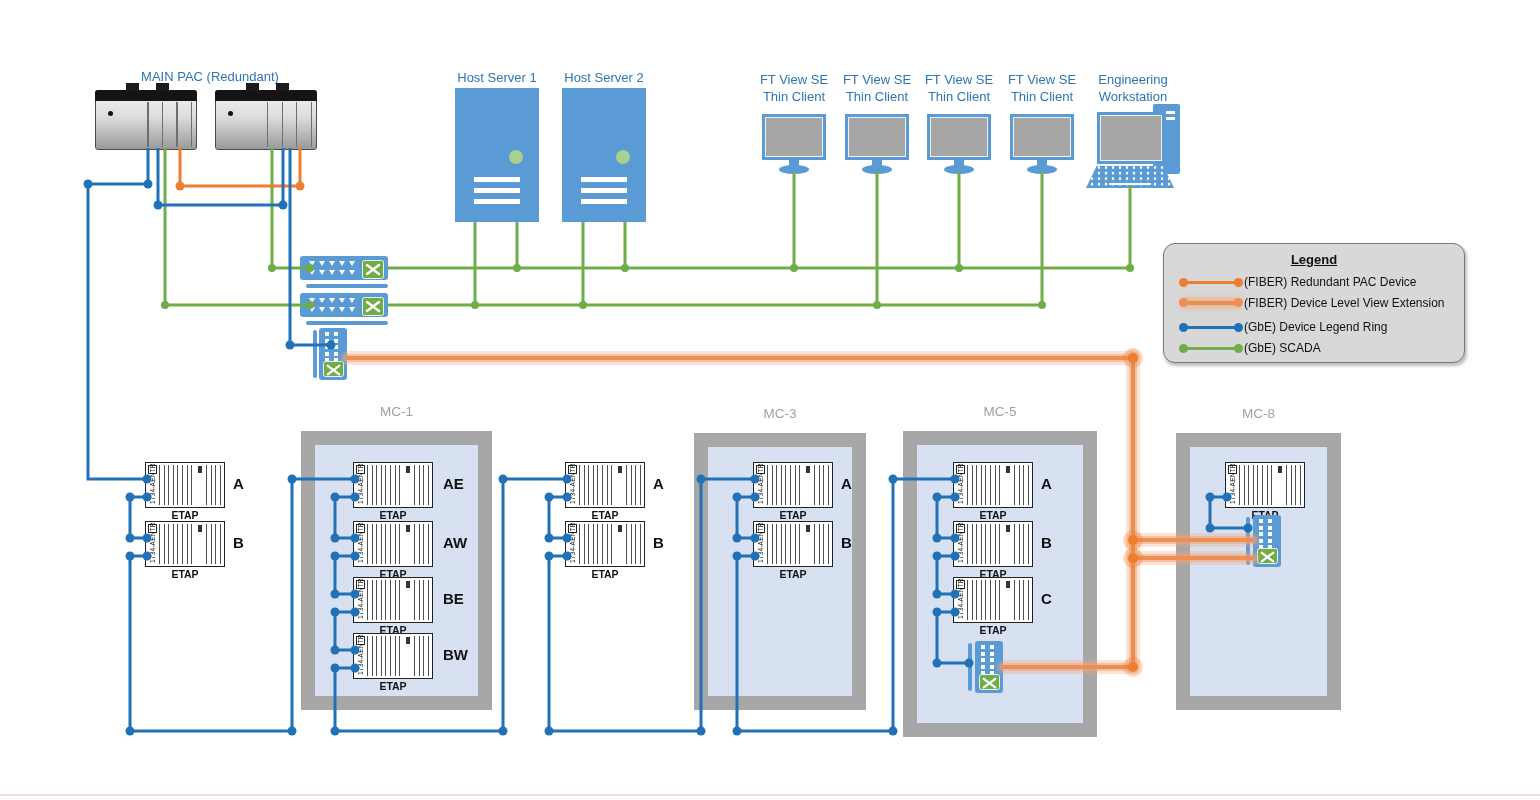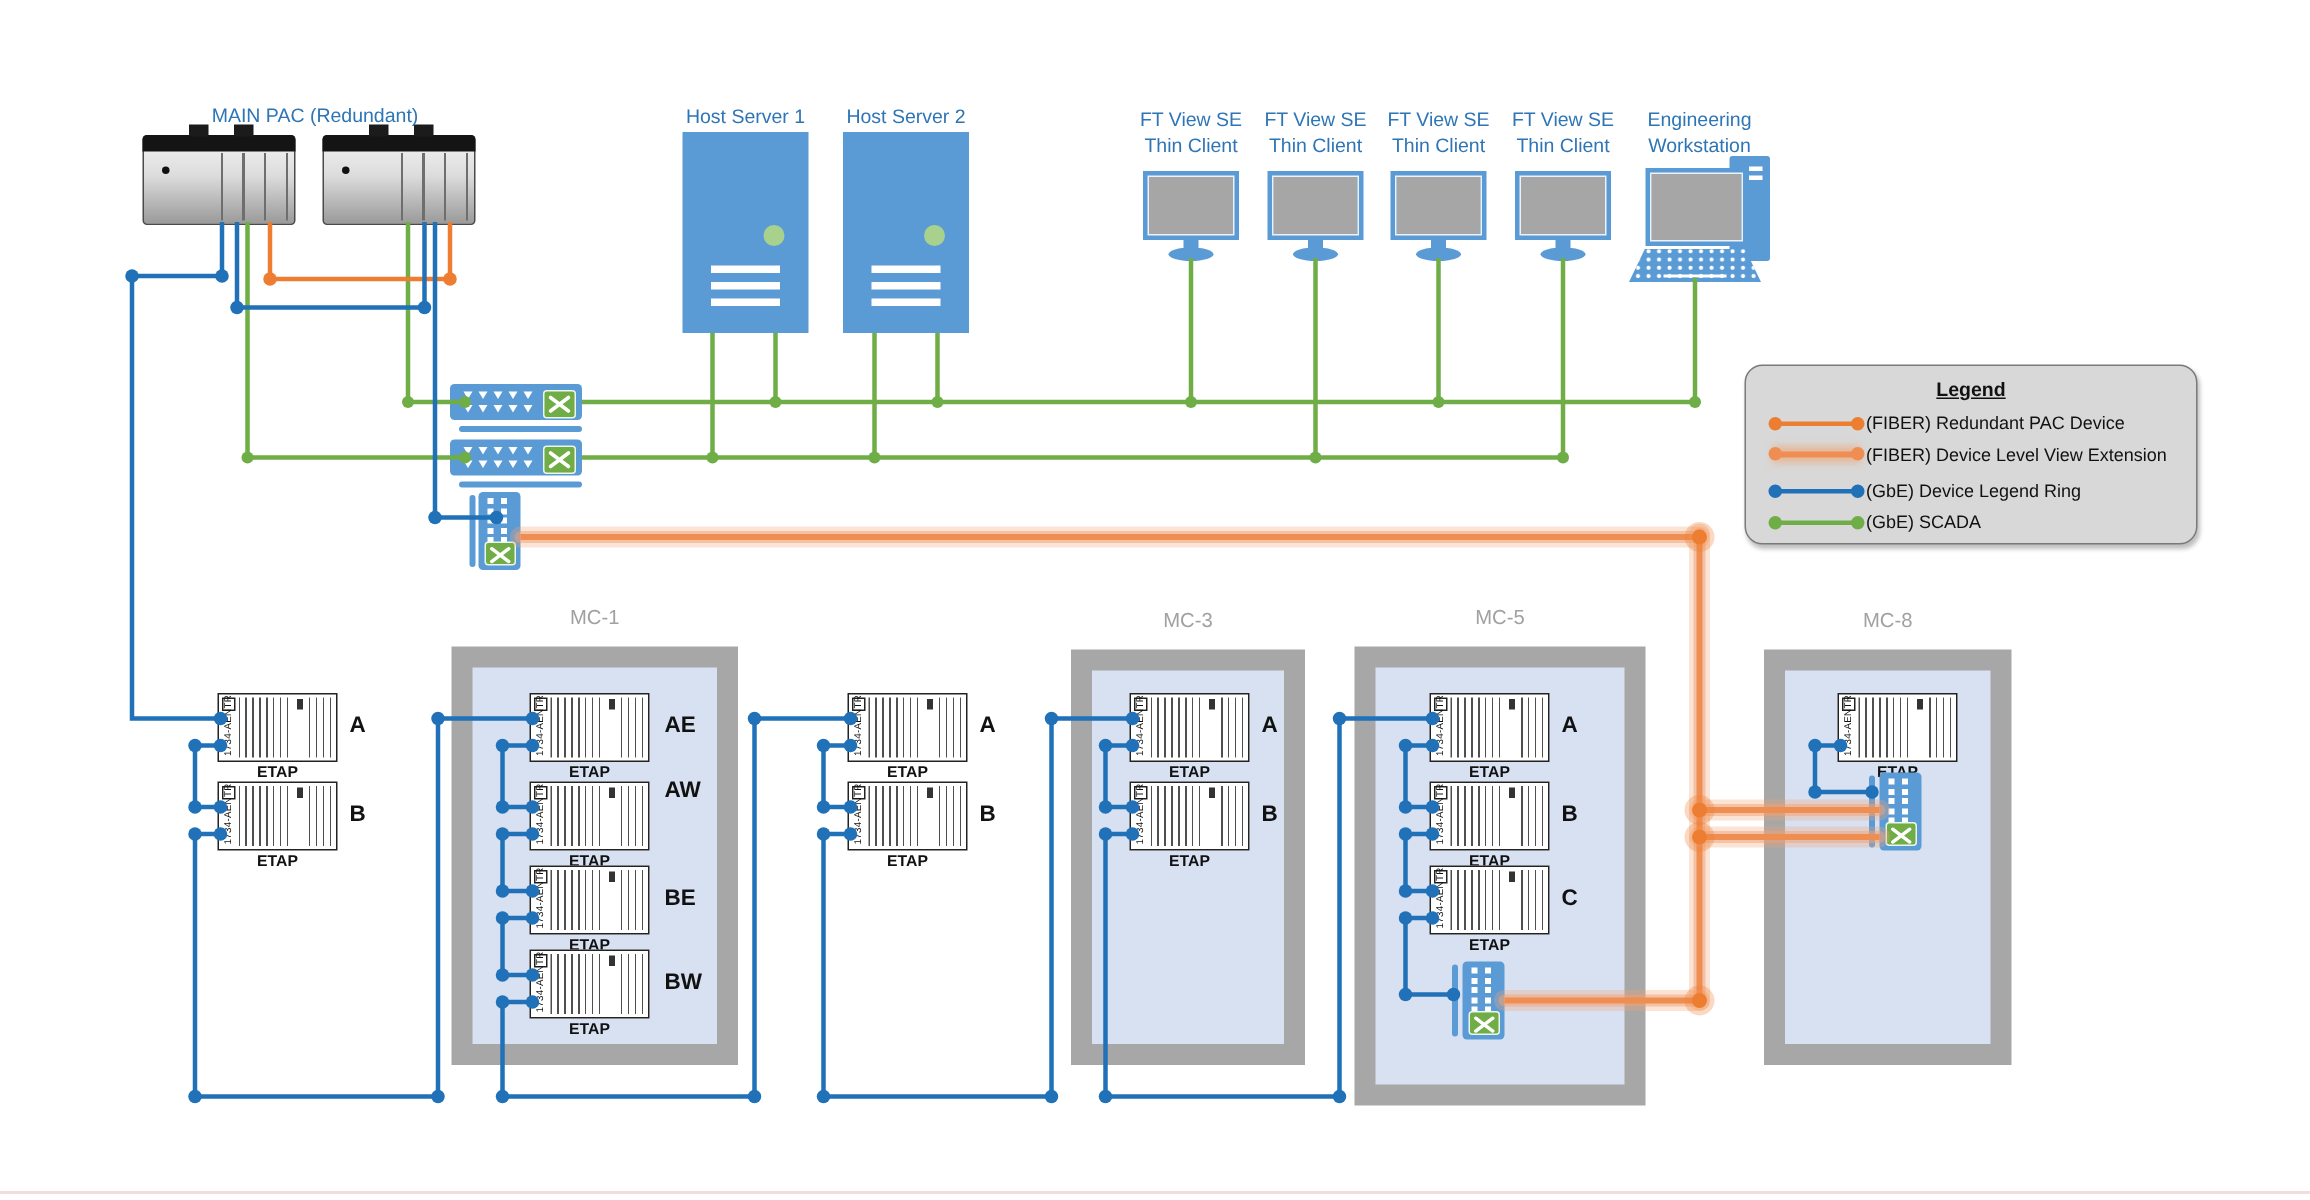--- a/index.html
+++ b/index.html
@@ -78,21 +78,21 @@
 </style>
 </head>
 <body>
 
 <div class="stage">
 
   <div class="cab" style="left:301px;top:431px;width:191px;height:279px">
     <div class="cab-label">MC-1</div>
     <div class="cab-inner"></div>
   </div>
-  <div class="cab" style="left:714px;top:433px;width:156px;height:277px">
+  <div class="cab" style="left:694px;top:433px;width:172px;height:277px">
     <div class="cab-label">MC-3</div>
     <div class="cab-inner"></div>
   </div>
   <div class="cab" style="left:903px;top:431px;width:194px;height:306px">
     <div class="cab-label">MC-5</div>
     <div class="cab-inner"></div>
   </div>
   <div class="cab" style="left:1176px;top:433px;width:165px;height:277px">
     <div class="cab-label">MC-8</div>
     <div class="cab-inner"></div>
@@ -111,21 +111,21 @@
 
   <div class="etap" style="left:353px;top:462px">
       <span class="m-txt">1734-AENTR</span>
     </div>
   <div class="etap-cap" style="left:353px;top:509px">ETAP</div>
   <div class="mod-letter" style="left:443px;top:475px">AE</div>
   <div class="etap" style="left:353px;top:521px">
       <span class="m-txt">1734-AENTR</span>
     </div>
   <div class="etap-cap" style="left:353px;top:568px">ETAP</div>
-  <div class="mod-letter" style="left:443px;top:518px">AW</div>
+  <div class="mod-letter" style="left:443px;top:534px">AW</div>
   <div class="etap" style="left:353px;top:577px">
       <span class="m-txt">1734-AENTR</span>
     </div>
   <div class="etap-cap" style="left:353px;top:624px">ETAP</div>
   <div class="mod-letter" style="left:443px;top:590px">BE</div>
   <div class="etap" style="left:353px;top:633px">
       <span class="m-txt">1734-AENTR</span>
     </div>
   <div class="etap-cap" style="left:353px;top:680px">ETAP</div>
   <div class="mod-letter" style="left:443px;top:646px">BW</div>

